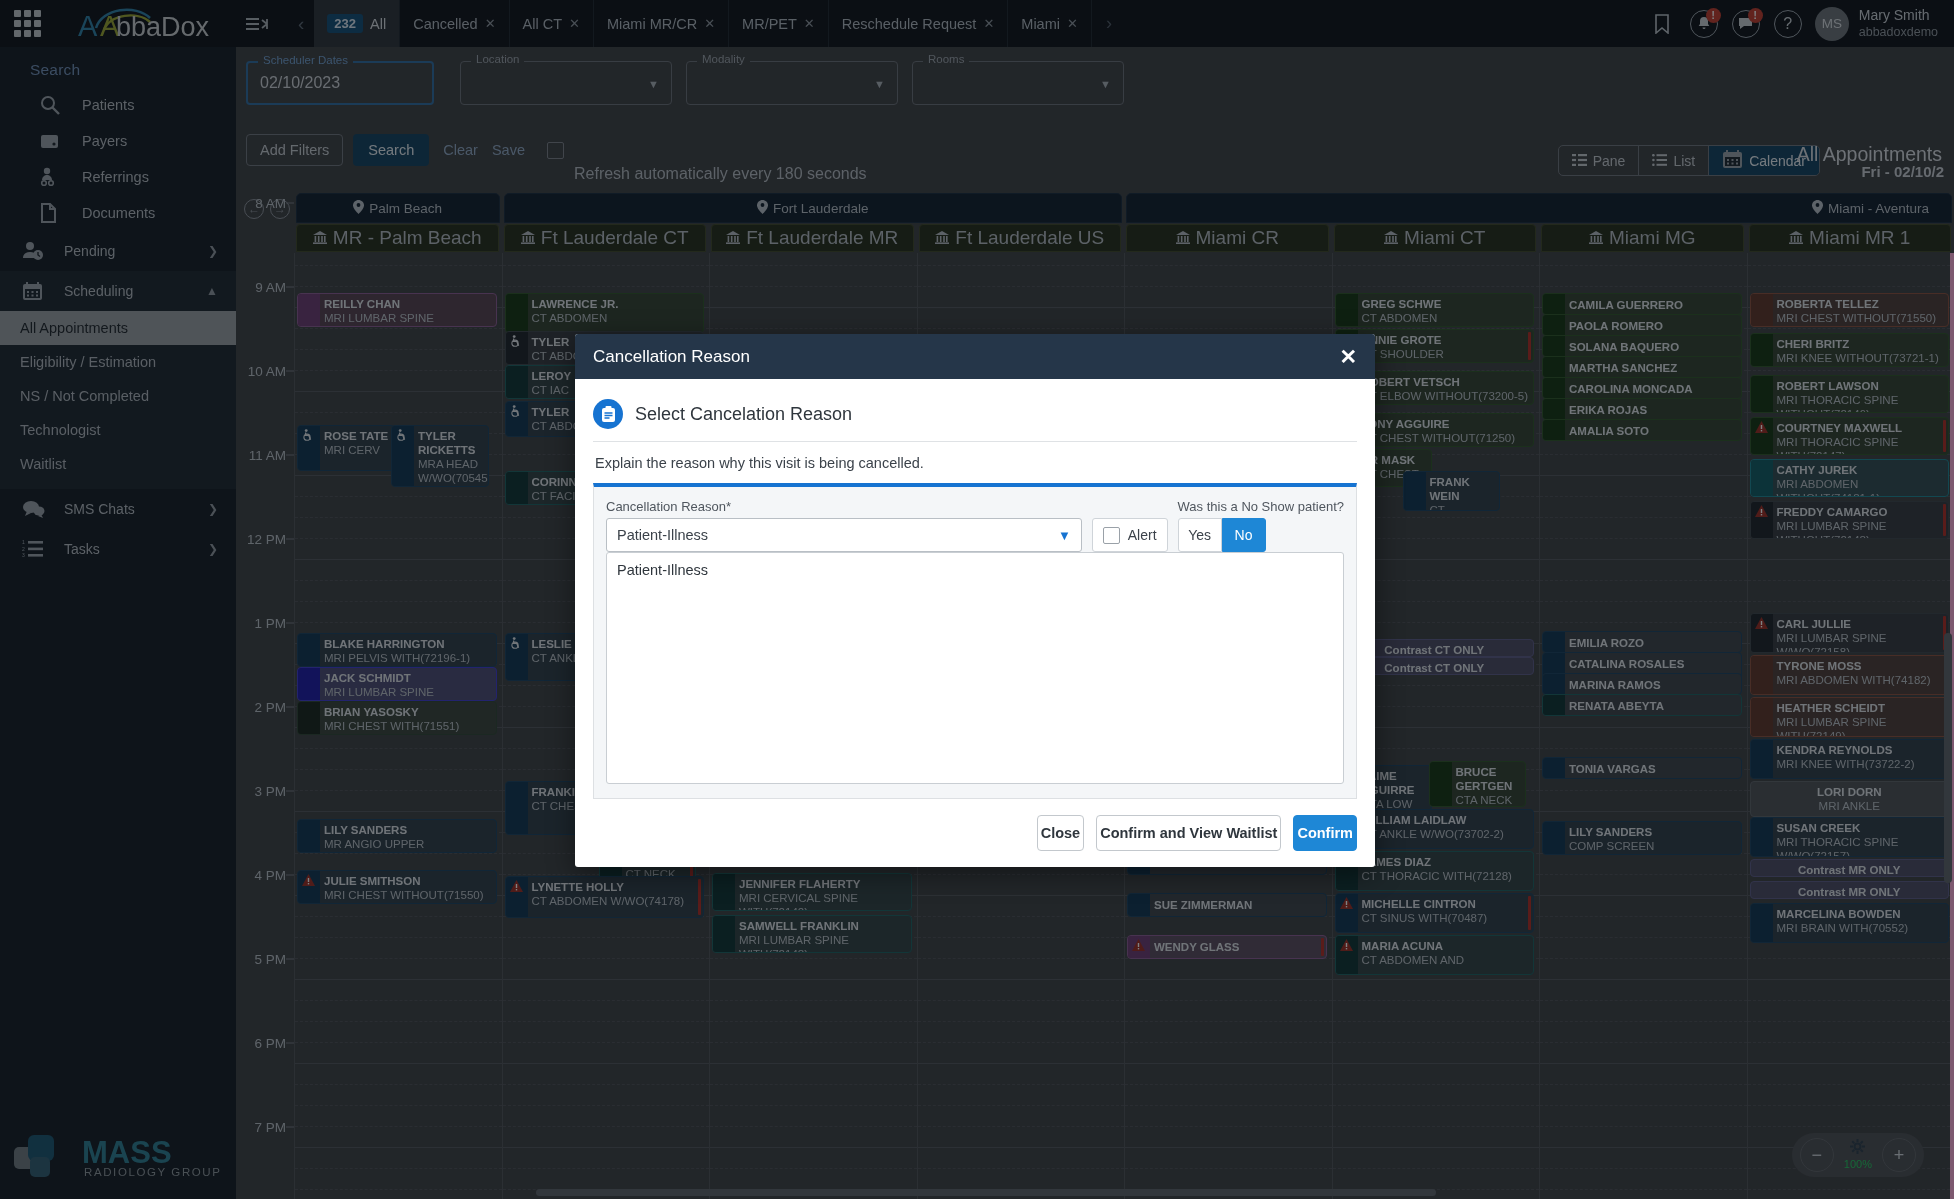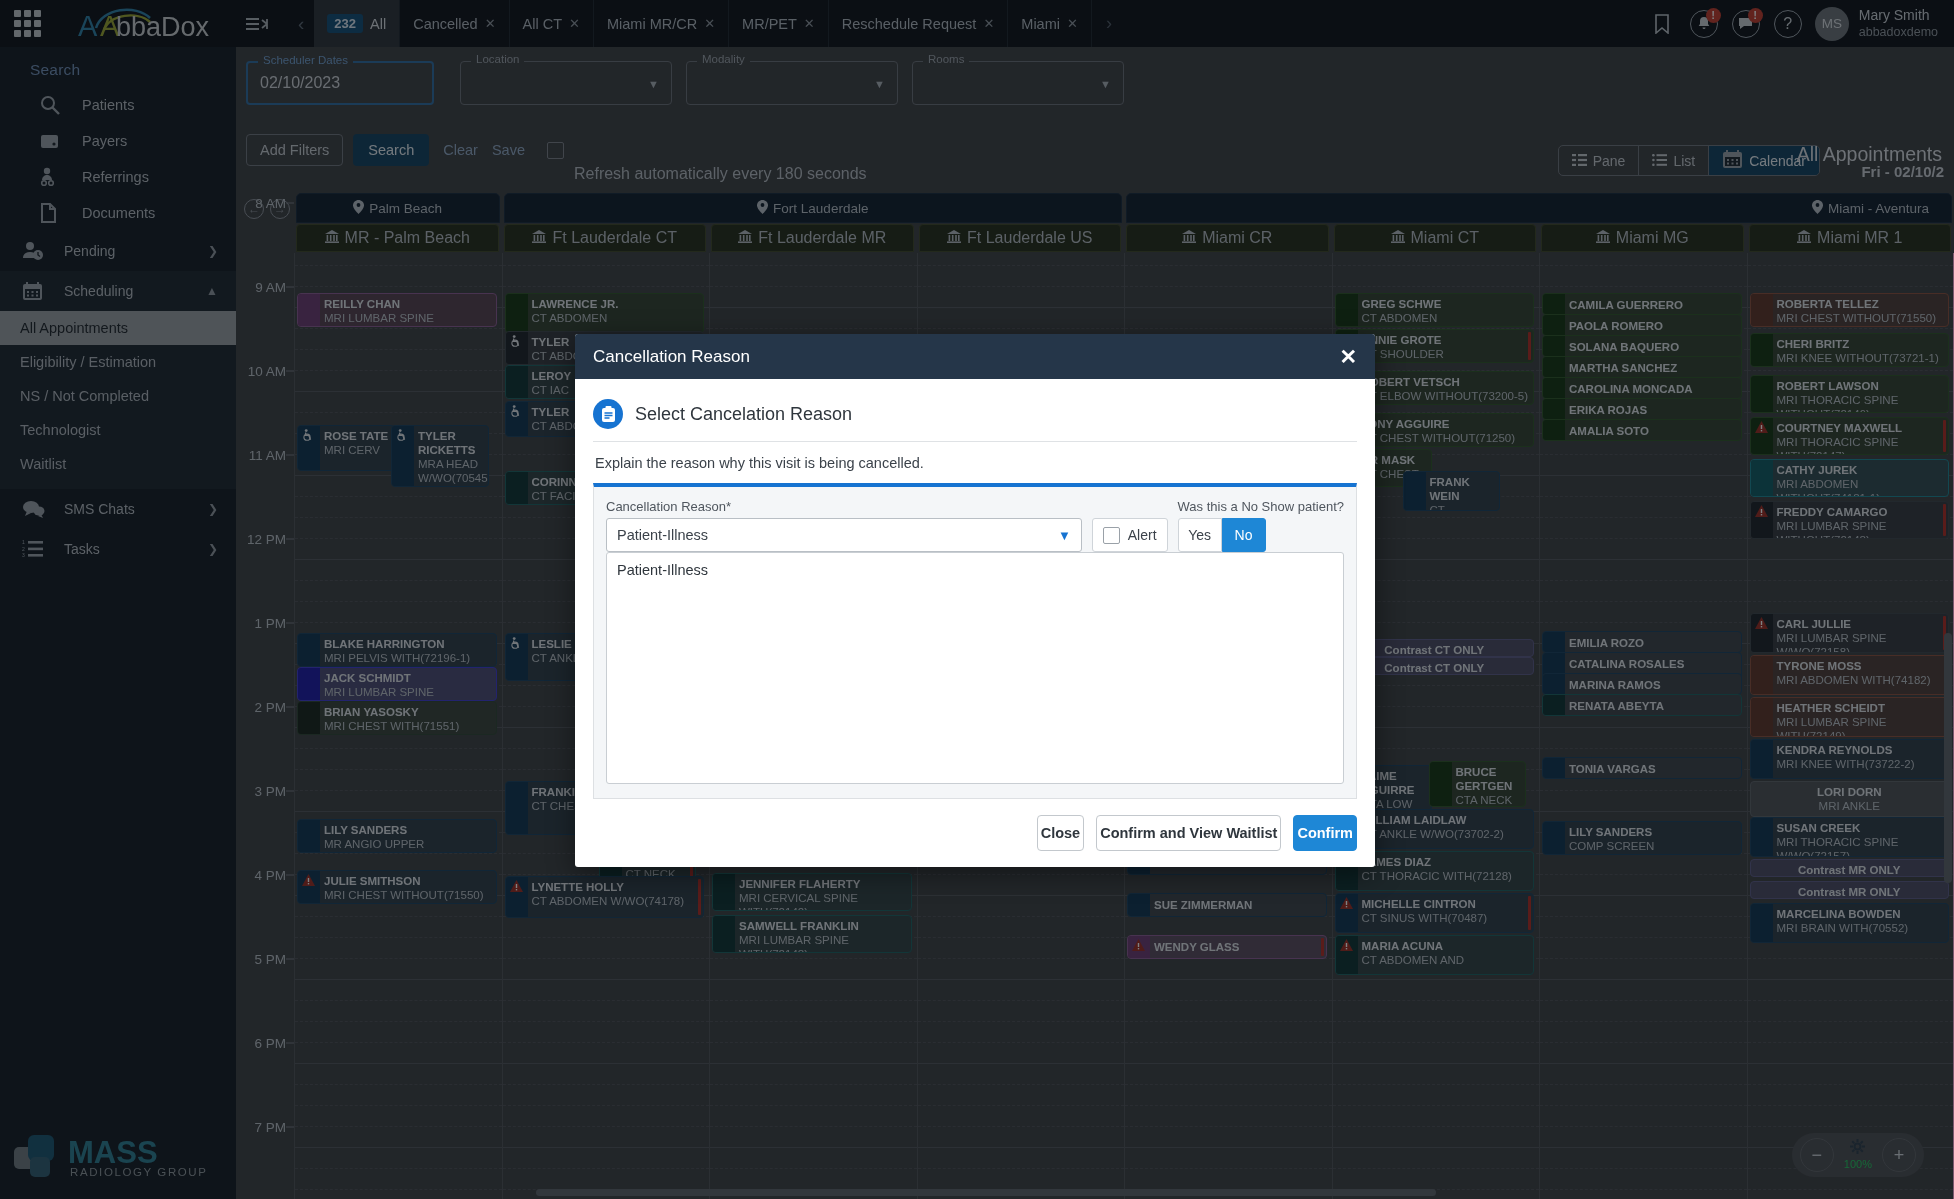--- a/index.html
+++ b/index.html
@@ -63,21 +63,21 @@
   .sb-item { display: flex; align-items: center; height: 36px; padding-left: 40px; cursor: pointer; font-size: 14.5px; color: #b3bac1; }
   .sb-item .ic { width: 36px; display: flex; align-items: center; color: #9aa2aa; }
   .sb-item .lbl { margin-left: 6px; }
   .sb-wf { display: flex; align-items: center; height: 40px; padding-left: 22px; cursor: pointer; font-size: 14px; color: #b3bac1; }
   .sb-wf .ic { width: 42px; display:flex; align-items:center; color: #9aa2aa; }
   .sb-wf .arr { margin-left: auto; margin-right: 18px; color: #8f979f; font-size: 12px; }
   .sb-wf.open { background: #1a242d; }
   .sb-sub { background: #1a242d; padding-bottom: 8px; }
   .sb-subitem { height: 34px; display: flex; align-items: center; padding-left: 20px; font-size: 14.5px; color: #aeb5bc; cursor: pointer; }
   .sb-subitem.sel { background: #9a9fa3; color: #1b2228; }
-  .masslogo { position: absolute; left: 10px; bottom: 14px; display: flex; align-items: center; gap: 2px; }
+  .masslogo { position: absolute; left: 10px; bottom: 14px; display: flex; align-items: center; gap: 16px; }
 
   
   .main { position: absolute; left: 236px; top: 47px; width: 1718px; height: 1152px; background: #3c3f42; }
   .filterbar { position: relative; height: 116px; background: #3c3f42; }
   .fld { position: absolute; top: 14px; height: 44px; border: 1px solid #6a7077; border-radius: 4px; }
   .fld .leg { position: absolute; top: -9px; left: 10px; background: #3c3f42; padding: 0 5px; font-size: 11.5px; color: #9aa2aa; }
   .fld .val { padding: 11px 12px; font-size: 16px; color: #cdd2d7; }
   .fld .caret { position: absolute; right: 12px; top: 16px; color: #aab1b8; font-size: 11px; }
   .fld.focus { border: 2px solid #2d6ca2; }
   .fld.focus .leg { color: #6f9fd0; }
@@ -101,23 +101,23 @@
   .navarrows { position: absolute; left: 8px; top: 36px; display: flex; gap: 6px; }
   .navarrow { width: 20px; height: 20px; border-radius: 50%; border: 1.7px solid #8a9199; color: #8a9199; display:flex; align-items:center; justify-content:center; font-size: 12px; cursor: pointer; }
 
   .timecol { position: absolute; left: 0; top: 30px; width: 58px; height: 1006px; }
   .tlabel { position: absolute; right: 8px; font-size: 13.5px; color: #b9c0c7; transform: translateY(-50%); }
   .tdash { position: absolute; right: 0; width: 8px; height: 1px; background: #777d84; transform: translateY(-50%); }
 
   .grid { position: absolute; left: 58px; top: 30px; width: 1660px; height: 1006px; }
   .loc { position: absolute; top: 0; height: 30px; background: #0e1c2b; border: 1px solid #16293c; border-radius: 5px 5px 0 0; display:flex; align-items:center; justify-content:center; gap: 5px; color: #b6bec6; font-size: 13.5px; }
   .loc.right { justify-content: flex-end; padding-right: 22px; }
-  .room { position: absolute; top: 31px; height: 28px; background: #232a17; border: 1px solid #3d4526; border-radius: 4px 4px 0 0; display:flex; align-items:center; justify-content:center; gap: 6px; color: #b3bbc2; font-size: 16px; }
+  .room { position: absolute; top: 31px; height: 28px; background: #232a17; border: 1px solid #3d4526; border-radius: 4px 4px 0 0; display:flex; align-items:center; justify-content:center; gap: 6px; color: #b3bbc2; font-size: 19px; }
   .colbody { position: absolute; top: 60px; height: 946px; border-left: 1px solid #4e5256; }
-  .colbody.last { border-right: 1px solid #f9a8d4; }
+  .colbody.last { border-right: 4px solid #f9a8d4; }
   .hline { position: absolute; left: 0; right: 0; height: 1px; background: #50555a; }
   .hline.dash { background: none; border-top: 1px dashed #4b4f54; height: 0; }
 
   .appt {
     position: absolute; border-radius: 4px; overflow: hidden; font-size: 11.5px;
     color: #cfd5db; padding: 3px 4px 3px 26px; line-height: 1.22; cursor: pointer;
   }
   .appt .nm { font-weight: 700; font-size: 11.5px; color: #dde2e7; }
   .appt .ds { font-size: 11.5px; color: #b9c0c7; }
   .appt .stripe { position: absolute; left: 0; top: 0; bottom: 0; width: 22px; }

